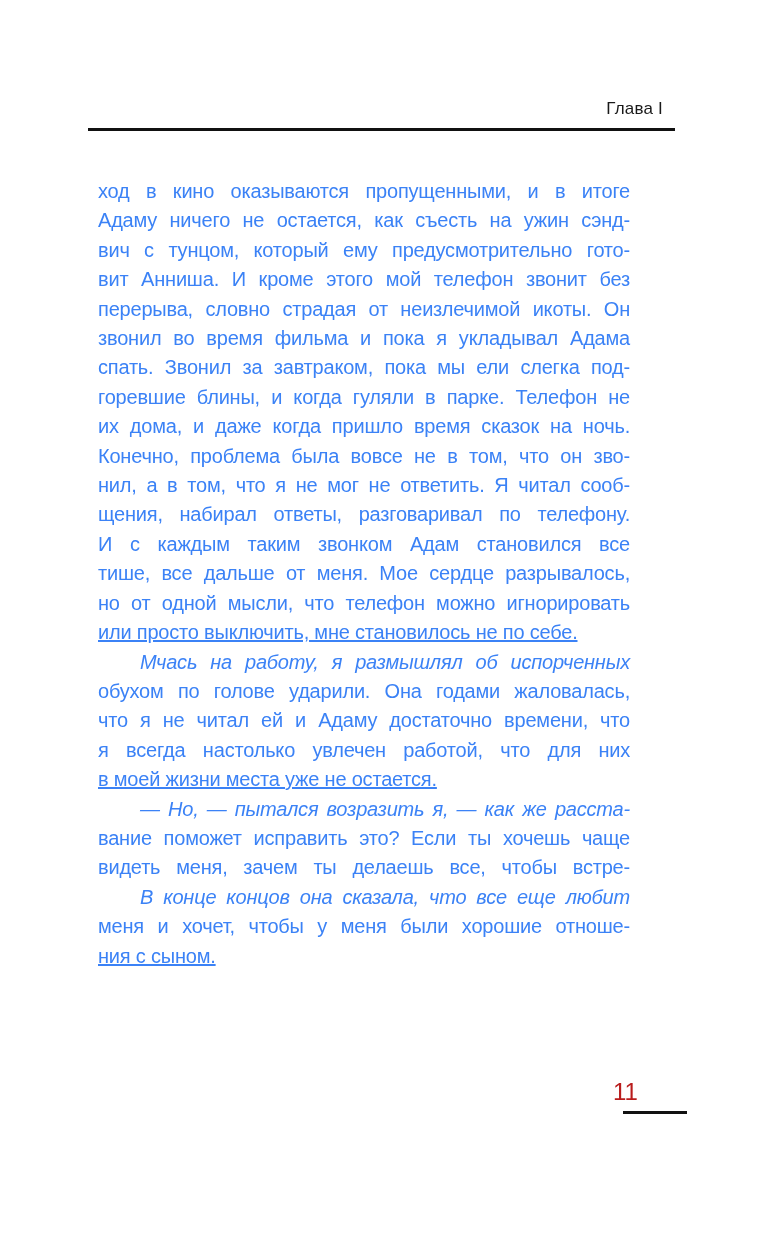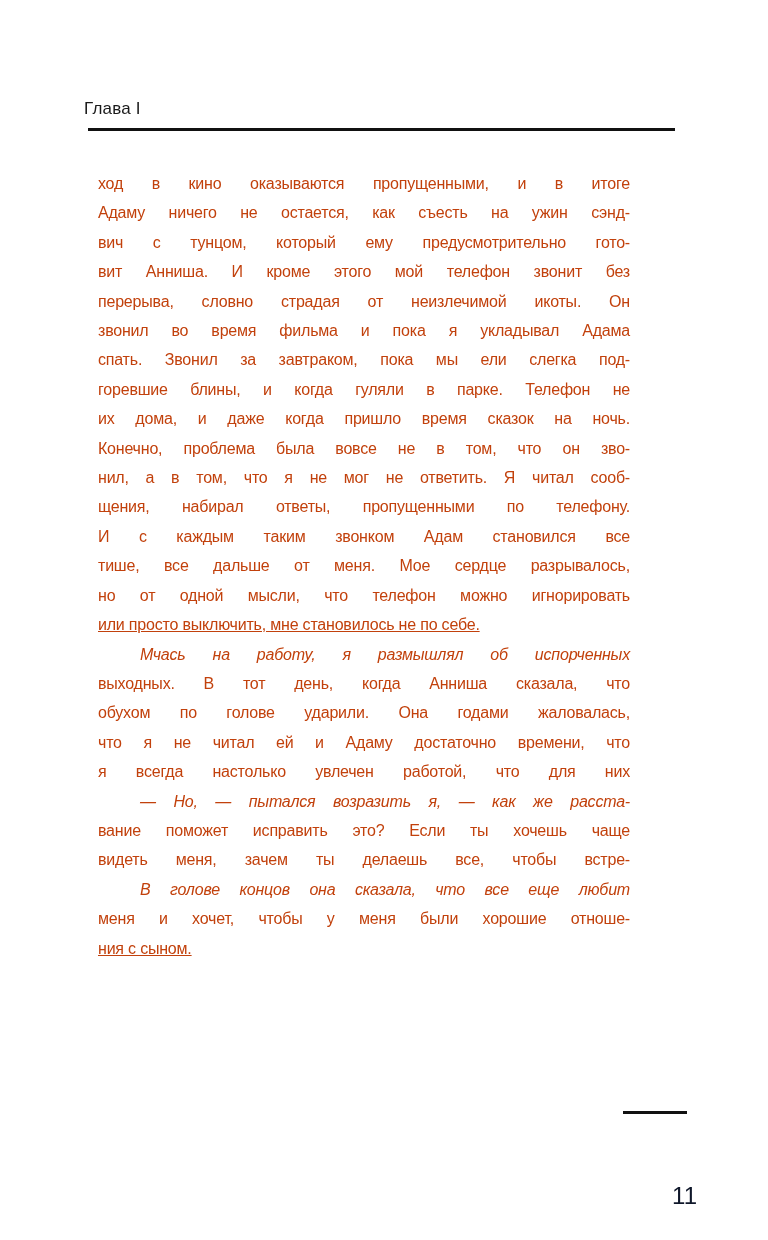--- a/index.html
+++ b/index.html
@@ -16,47 +16,47 @@
     overflow: hidden;
   }
   .page {
     position: absolute;
     inset: 0;
     background: #ffffff;
   }
   
   .chapter-head {
     position: absolute;
-    left: 84px;
+    left: 76px;
     top: 99px;
     width: 587px;
-    text-align: left;
+    text-align: right;
     font-size: 17px;
     line-height: 20px;
     letter-spacing: 0.2px;
     color: #1a1a1a;
   }
   .head-rule {
     position: absolute;
     left: 88px;
     top: 128px;
     width: 587px;
     height: 3px;
     background: #111111;
   }
   
   .page-text {
     position: absolute;
     left: 98px;
-    top: 169px;
+    top: 177px;
     width: 532px;
-    font-size: 16px;
+    font-size: 20px;
     line-height: 29.4px;
     letter-spacing: -0.2px;
-    color: #c2410c;
+    color: #3b82f6;
   }
   .page-text .line {
     text-align: justify;
     text-align-last: justify;
     white-space: normal;
   }
   .page-text .line.end {
     text-align-last: left;
     text-decoration: underline;
   }
@@ -72,26 +72,26 @@
     position: absolute;
     left: 623px;
     top: 1111px;
     width: 64px;
     height: 3px;
     background: #111111;
   }
   .page-number {
     position: absolute;
     left: 613px;
-    top: 1182px;
+    top: 1078px;
     width: 84px;
-    text-align: right;
+    text-align: left;
     font-size: 24px;
     line-height: 28px;
-    color: #0f172a;
+    color: #b91c1c;
   }
 </style>
 </head>
 <body>
 
 <div class="page">
 
   <div class="chapter-head">Глава I</div>
 
   <div class="head-rule"></div>
@@ -101,34 +101,34 @@
       <div class="line">Адаму ничего не остается, как съесть на ужин сэнд-</div>
       <div class="line">вич с тунцом, который ему предусмотрительно гото-</div>
       <div class="line">вит Анниша. И кроме этого мой телефон звонит без</div>
       <div class="line">перерыва, словно страдая от неизлечимой икоты. Он</div>
       <div class="line">звонил во время фильма и пока я укладывал Адама</div>
       <div class="line">спать. Звонил за завтраком, пока мы ели слегка под-</div>
       <div class="line">горевшие блины, и когда гуляли в парке. Телефон не</div>
       <div class="line">их дома, и даже когда пришло время сказок на ночь.</div>
       <div class="line">Конечно, проблема была вовсе не в том, что он зво-</div>
       <div class="line">нил, а в том, что я не мог не ответить. Я читал сооб-</div>
-      <div class="line">щения, набирал ответы, пропущенными по телефону.</div>
+      <div class="line">щения, набирал ответы, разговаривал по телефону.</div>
       <div class="line">И с каждым таким звонком Адам становился все</div>
       <div class="line">тише, все дальше от меня. Мое сердце разрывалось,</div>
       <div class="line">но от одной мысли, что телефон можно игнорировать</div>
       <div class="line end">или просто выключить, мне становилось не по себе.</div>
       <div class="line indent">Мчась на работу, я размышлял об испорченных</div>
-      <div class="line">выходных. В тот день, когда Анниша сказала, что</div>
       <div class="line">обухом по голове ударили. Она годами жаловалась,</div>
       <div class="line">что я не читал ей и Адаму достаточно времени, что</div>
       <div class="line">я всегда настолько увлечен работой, что для них</div>
+      <div class="line end">в моей жизни места уже не остается.</div>
       <div class="line indent">— Но, — пытался возразить я, — как же расста-</div>
       <div class="line">вание поможет исправить это? Если ты хочешь чаще</div>
       <div class="line">видеть меня, зачем ты делаешь все, чтобы встре-</div>
-      <div class="line indent">В голове концов она сказала, что все еще любит</div>
+      <div class="line indent">В конце концов она сказала, что все еще любит</div>
       <div class="line">меня и хочет, чтобы у меня были хорошие отноше-</div>
       <div class="line end">ния с сыном.</div>
     </div>
 
   <div class="foot-rule"></div>
 
   <div class="page-number">11</div>
 
 </div>
 

